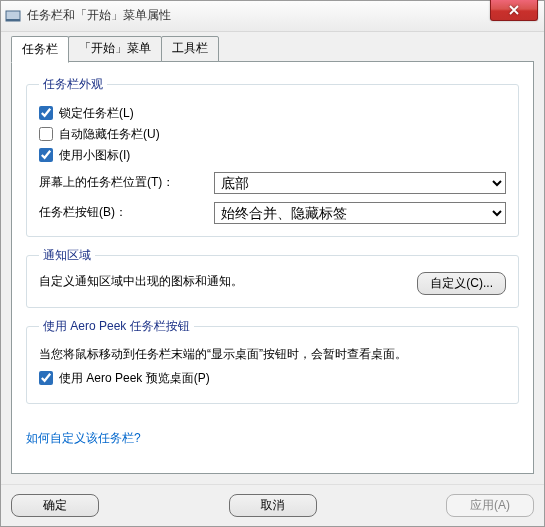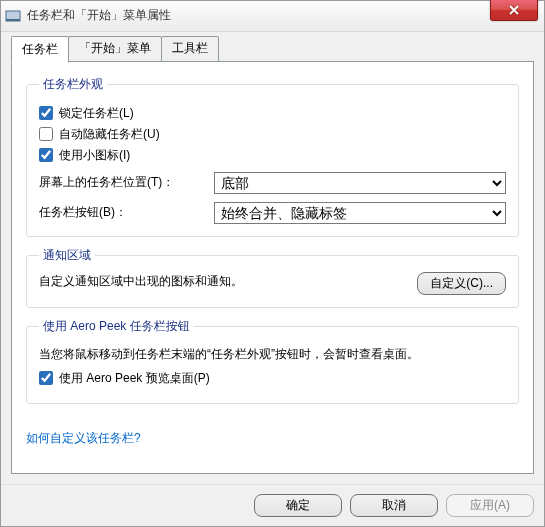--- a/index.html
+++ b/index.html
@@ -19,21 +19,21 @@
   .row{display:flex;align-items:center;margin:4px 0}
   .cb{width:14px;height:14px;margin:0 6px 0 0;accent-color:#2a6fbb}
   .formrow{display:flex;align-items:center;margin-top:8px}
   .formrow .lbl{width:175px}
   select.combo{flex:1;height:22px;border:1px solid #7a7a7a;background:#fff;font-family:inherit;font-size:14px;padding:0 2px}
   .notif{display:flex;align-items:flex-start;gap:10px}
   .notif .txt{flex:1;line-height:1.6}
   .btn{height:23px;min-width:88px;padding:0 12px;border:1px solid #707070;background:linear-gradient(to bottom,#f2f2f2,#e3e3e3);border-radius:8px;font-family:inherit;font-size:12px;cursor:default}
   .btn:disabled{color:#888;background:#f4f4f4;border-color:#b5b5b5}
   .link{color:#0066cc;text-decoration:none;margin-top:6px;display:inline-block}
-  .footer{height:42px;display:flex;align-items:center;justify-content:flex-end;gap:8px;padding:0 10px;border-top:1px solid #dfdfdf;background:#f0f0f0}
+  .footer{height:42px;display:flex;align-items:center;justify-content:space-between;gap:8px;padding:0 10px;border-top:1px solid #dfdfdf;background:#f0f0f0}
   .desc{line-height:1.6;margin:2px 0 6px 0}
   .spacer{flex:1}
 </style>
 </head>
 <body>
 
 <div class="window">
 
   <div class="titlebar">
     <span class="appicon">
@@ -90,21 +90,21 @@
       <fieldset>
         <legend>通知区域</legend>
         <div class="notif">
           <div class="txt">自定义通知区域中出现的图标和通知。</div>
           <button class="btn"><span>自定义(C)...</span></button>
         </div>
       </fieldset>
 
       <fieldset>
         <legend>使用 Aero Peek 任务栏按钮</legend>
-        <div class="desc">当您将鼠标移动到任务栏末端的“任务栏外观”按钮时，会暂时查看桌面。</div>
+        <div class="desc">当您将鼠标移动到任务栏末端的“显示桌面”按钮时，会暂时查看桌面。</div>
         <label class="row">
           <input type="checkbox" class="cb" checked="" style="">
           <span>使用 Aero Peek 预览桌面(P)</span>
         </label>
       </fieldset>
 
       <div class="spacer"></div>
       <a href="#" class="link"><span>如何自定义该任务栏?</span></a>
     </div>
   </div>

